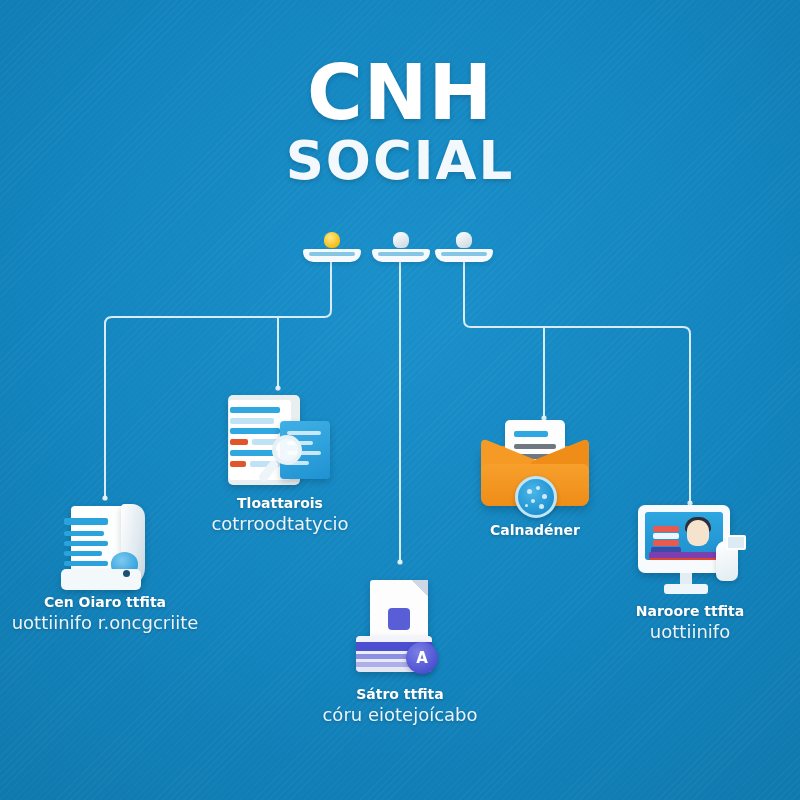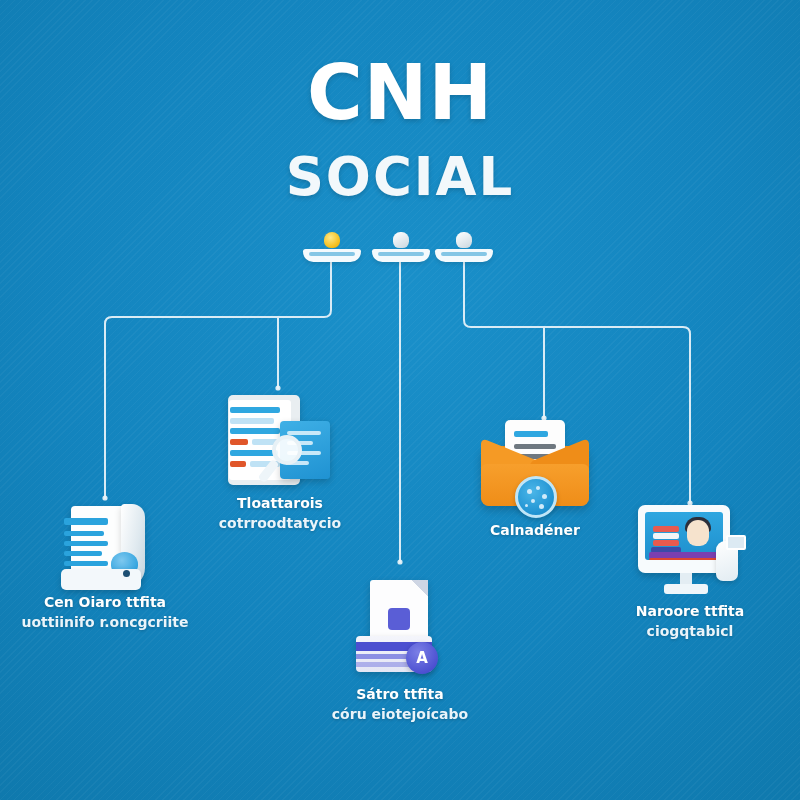--- a/index.html
+++ b/index.html
@@ -27,21 +27,20 @@
     font-family:"DejaVu Sans", sans-serif;
     font-weight:bold;font-size:76px;line-height:78px;
     color:#ffffff;letter-spacing:1px;
     text-shadow:0 2px 5px rgba(0,0,0,0.18);
   }
   .title-sub{
     font-family:"DejaVu Sans", sans-serif;
     font-weight:bold;font-size:53px;line-height:58px;
     color:#f2f8fb;letter-spacing:2px;
     text-shadow:0 2px 5px rgba(0,0,0,0.18);
-    margin-top:16px;
   }
   
   #connectors{position:absolute;left:0;top:0;width:800px;height:800px;}
   
   .hub{position:absolute;width:58px;height:42px;}
   .hub .tray{
     position:absolute;left:0;bottom:0;width:58px;height:13px;
     background:#f4fafd;border-radius:3px 3px 12px 12px;
     box-shadow:0 2px 4px rgba(0,0,0,0.12);
   }
@@ -66,21 +65,21 @@
   }
   
   .node{position:absolute;text-align:center;}
   .node .caption{
     font-family:"DejaVu Sans", sans-serif;
     font-weight:bold;font-size:14px;line-height:21px;color:#ffffff;
     text-shadow:0 1px 3px rgba(0,0,0,0.25);white-space:nowrap;
   }
   .node .subcaption{
     font-family:"DejaVu Sans", sans-serif;
-    font-weight:bold;font-size:14px;line-height:19px;color:#eaf4fa;
+    font-weight:normal;font-size:18px;line-height:19px;color:#eaf4fa;
     text-shadow:0 1px 3px rgba(0,0,0,0.22);white-space:nowrap;
   }
   .icon-box{position:relative;margin:0 auto;}
   
   .ico-scroll{width:100px;height:92px;}
   .ico-scroll .sheet{
     position:absolute;left:16px;top:6px;width:62px;height:78px;
     background:#fdfefe;border-radius:4px;
     box-shadow:0 3px 7px rgba(0,0,0,.18);
   }
@@ -372,16 +371,16 @@
         <div class="head"></div>
         <div class="deskbar" style="top:40px;background:#7b3fb0;"></div>
         <div class="deskbar" style="top:46px;background:#e0462f;"></div>
       </div>
       <div class="neck"></div>
       <div class="stand"></div>
       <div class="hand"></div>
       <div class="hand-card"></div>
     </div>
     <div class="caption">Naroore ttfita</div>
-    <div class="subcaption">ciogqtabicl</div>
+    <div class="subcaption">uottiinifo</div>
   </div>
 
 </div>
 
 </body></html>

